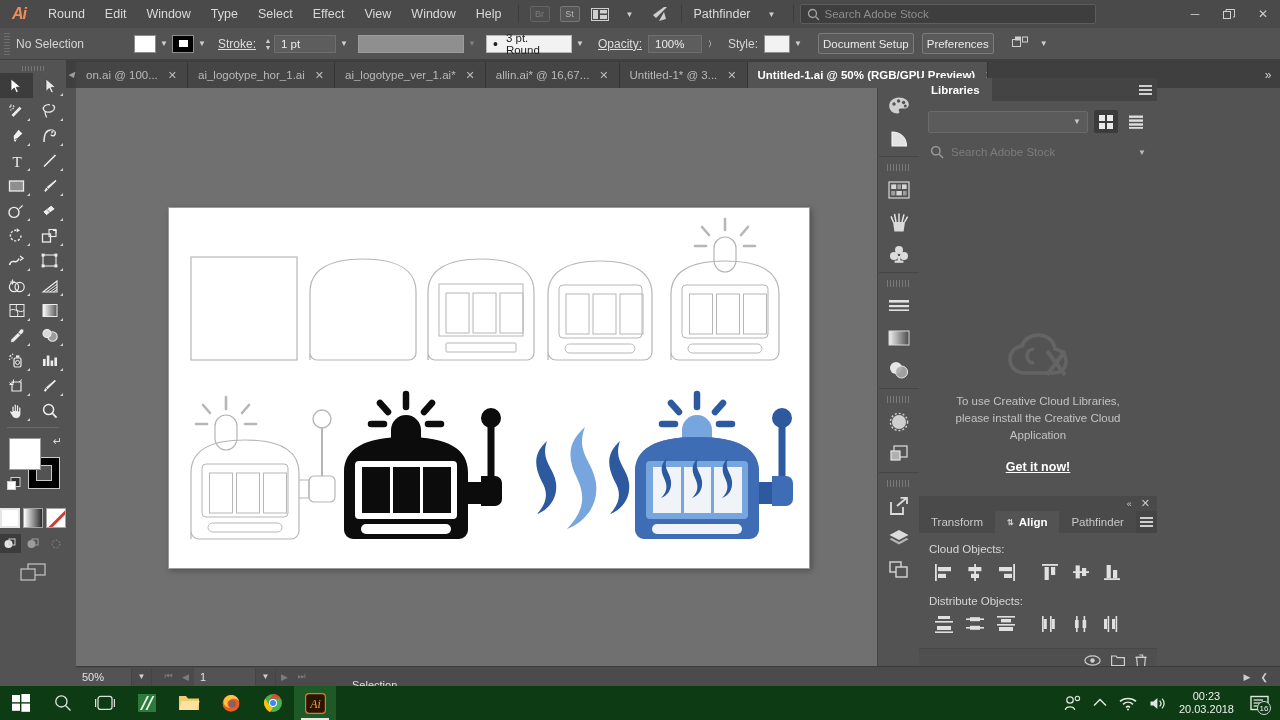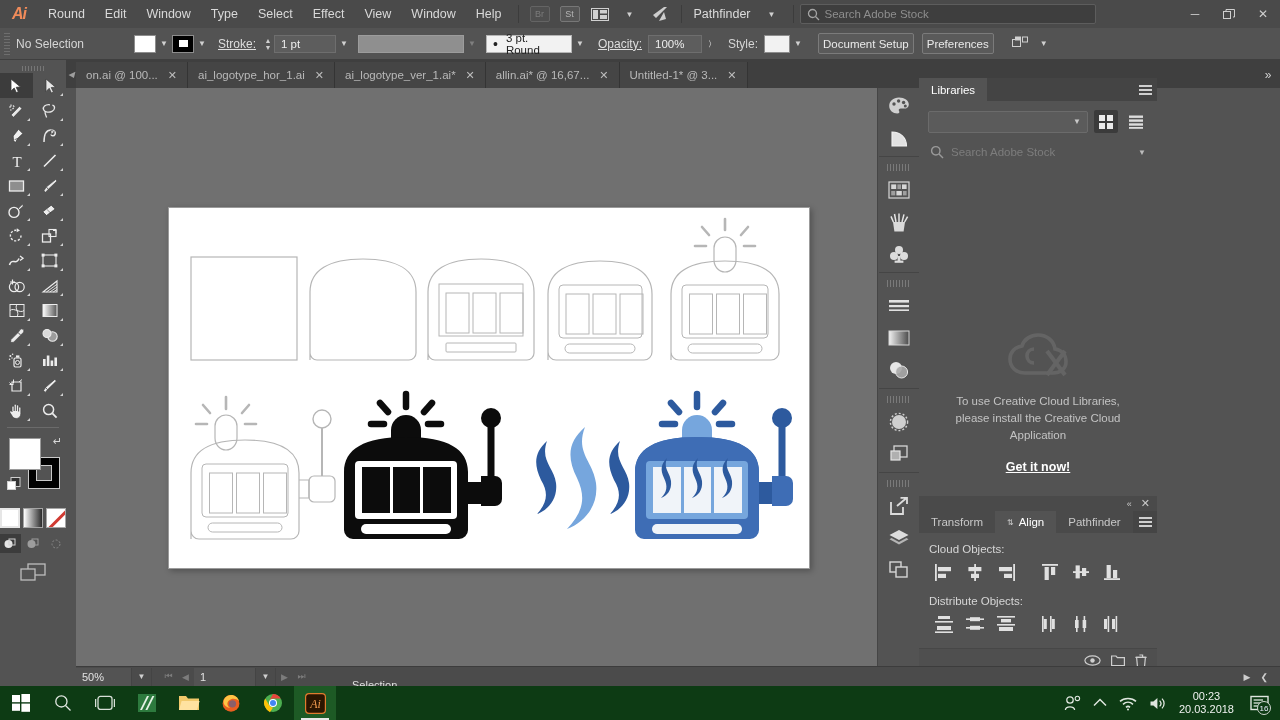--- a/index.html
+++ b/index.html
@@ -87,21 +87,21 @@
   
   .rail{position:absolute;right:238px;top:88px;width:42px;height:584px;background:#535353;border-left:1px solid #454545;display:flex;flex-direction:column;align-items:center;padding-top:2px;}
   .rail-grip{width:24px;height:7px;background:repeating-linear-gradient(to right,#7a7a7a 0 1px,transparent 1px 3px);margin:5px 0 3px;}
   .rail-btn{width:36px;height:32px;display:flex;align-items:center;justify-content:center;}
   .rail-sep{width:40px;height:1px;background:#454545;margin:2px 0;}
 
   
   .rightdock{position:absolute;right:0;top:78px;width:238px;height:594px;background:#535353;}
   .paneltabs{display:flex;height:23px;background:#444444;align-items:stretch;}
   .ptab{display:flex;align-items:center;padding:0 12px;font-size:11.5px;color:#c8c8c8;background:#4a4a4a;}
-  .ptab.active{background:#535353;color:#ffffff;font-weight:normal;}
+  .ptab.active{background:#535353;color:#ffffff;font-weight:bold;}
   .pmenu{margin-left:auto;width:24px;display:flex;align-items:center;justify-content:center;}
   .hamb{width:13px;height:10px;background:repeating-linear-gradient(to bottom,#cfcfcf 0 2px,transparent 2px 4px);}
   .lib-body{padding:9px 9px 0;}
   .lib-select{display:flex;align-items:center;gap:6px;}
   .lib-drop{flex:1;height:22px;background:#5b5b5b;border:1px solid #6b6b6b;border-radius:2px;display:flex;align-items:center;padding:0 6px;font-size:11px;color:#9b9b9b;}
   .lib-drop .cv{margin-left:auto;font-size:8px;color:#c9c9c9;}
   .view-btn{width:24px;height:23px;display:flex;align-items:center;justify-content:center;border-radius:2px;}
   .view-btn.sel{background:#3b3b3b;}
   .lib-search{margin-top:8px;height:22px;display:flex;align-items:center;gap:7px;padding:0 2px;}
   .lib-search span{font-size:11.5px;color:#7d7d7d;}
@@ -272,20 +272,24 @@
     <div class="doctab">
       <span>ai_logotype_ver_1.ai*</span>
       <span class="x">✕</span>
     </div>
     <div class="doctab">
       <span>allin.ai* @ 16,67...</span>
       <span class="x">✕</span>
     </div>
     <div class="doctab">
       <span>Untitled-1* @ 3...</span>
+      <span class="x">✕</span>
+    </div>
+    <div class="doctab active" style="max-width:240px;">
+      <span>Untitled-1.ai @ 50% (RGB/GPU Preview)</span>
       <span class="x">✕</span>
     </div>
     <div class="tabs-more">»</div>
   </div>
 
   <div class="toolbar">
     <div class="tb-grip">
         <i></i>
       </div>
     <div class="tb-grid">

